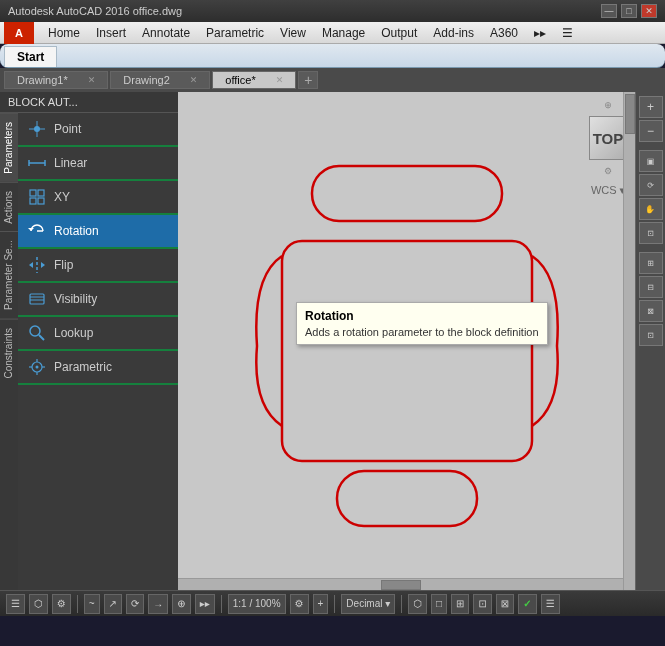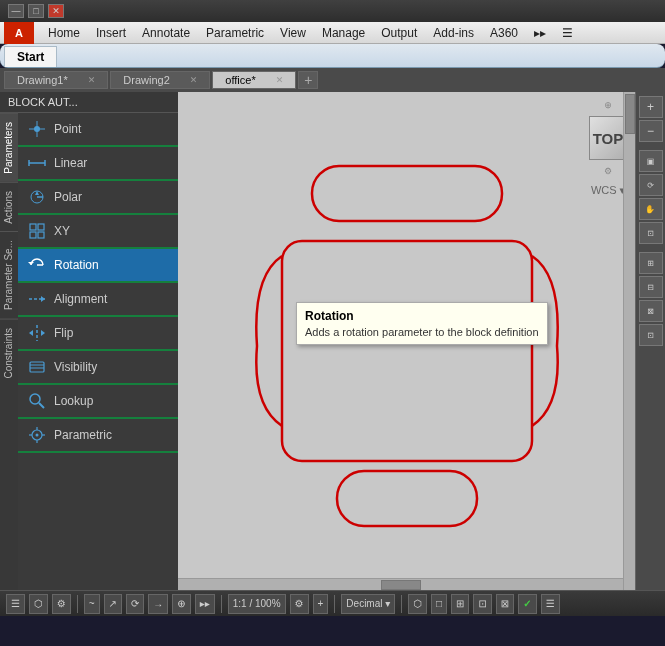--- a/index.html
+++ b/index.html
@@ -276,20 +276,21 @@
       border: 1px solid #888;
       display: flex; align-items: center; justify-content: center;
       font-size: 15px; font-weight: bold; color: #444;
       cursor: pointer;
     }
   </style>
 </head>
 <body>
 
 <div class="title-bar">
+  <span>Autodesk AutoCAD 2016  office.dwg</span>
   <div class="title-bar-controls">
     <div class="title-btn">—</div>
     <div class="title-btn">□</div>
     <div class="title-btn close">✕</div>
   </div>
 </div>
 
 <div class="menu-bar">
   <div class="autocad-logo">A</div>
   <div class="menu-item">Home</div>
@@ -355,30 +356,20 @@
           <div class="tool-icon">
             <svg width="20" height="20" viewBox="0 0 20 20">
               <line x1="2" y1="10" x2="18" y2="10" stroke="#4a9cd4" stroke-width="1.5"></line>
               <line x1="2" y1="7" x2="2" y2="13" stroke="#4a9cd4" stroke-width="1.5"></line>
               <line x1="18" y1="7" x2="18" y2="13" stroke="#4a9cd4" stroke-width="1.5"></line>
             </svg>
           </div>
           <span>Linear</span>
         </div>
 
-        <div class="tool-item">
-          <div class="tool-icon">
-            <svg width="20" height="20" viewBox="0 0 20 20">
-              <circle cx="10" cy="10" r="6" fill="none" stroke="#4a9cd4" stroke-width="1"></circle>
-              <line x1="10" y1="10" x2="16" y2="10" stroke="#4a9cd4" stroke-width="1.5"></line>
-              <polygon points="10,4 8,8 12,8" fill="#4a9cd4"></polygon>
-            </svg>
-          </div>
-          <span>Polar</span>
-        </div>
 
         <div class="tool-item">
           <div class="tool-icon">
             <svg width="20" height="20" viewBox="0 0 20 20">
               <rect x="3" y="3" width="6" height="6" fill="none" stroke="#4a9cd4" stroke-width="1.2"></rect>
               <rect x="11" y="3" width="6" height="6" fill="none" stroke="#4a9cd4" stroke-width="1.2"></rect>
               <rect x="3" y="11" width="6" height="6" fill="none" stroke="#4a9cd4" stroke-width="1.2"></rect>
               <rect x="11" y="11" width="6" height="6" fill="none" stroke="#4a9cd4" stroke-width="1.2"></rect>
             </svg>
           </div>
@@ -389,29 +380,20 @@
           <div class="tool-icon">
             <svg width="20" height="20" viewBox="0 0 20 20">
               <path d="M4,10 A6,6 0 1,1 16,10" fill="none" stroke="#fff" stroke-width="1.5"></path>
               <polygon points="4,10 1,7 7,7" fill="#fff"></polygon>
               <line x1="10" y1="10" x2="16" y2="10" stroke="#fff" stroke-width="1.5"></line>
             </svg>
           </div>
           <span>Rotation</span>
         </div>
 
-        <div class="tool-item">
-          <div class="tool-icon">
-            <svg width="20" height="20" viewBox="0 0 20 20">
-              <line x1="2" y1="10" x2="18" y2="10" stroke="#4a9cd4" stroke-width="1.5" stroke-dasharray="3,2"></line>
-              <polygon points="18,10 14,7 14,13" fill="#4a9cd4"></polygon>
-            </svg>
-          </div>
-          <span>Alignment</span>
-        </div>
 
         <div class="tool-item">
           <div class="tool-icon">
             <svg width="20" height="20" viewBox="0 0 20 20">
               <line x1="10" y1="2" x2="10" y2="18" stroke="#4a9cd4" stroke-width="1.5" stroke-dasharray="3,2"></line>
               <polygon points="2,10 6,7 6,13" fill="#4a9cd4"></polygon>
               <polygon points="18,10 14,7 14,13" fill="#4a9cd4"></polygon>
             </svg>
           </div>
           <span>Flip</span>

